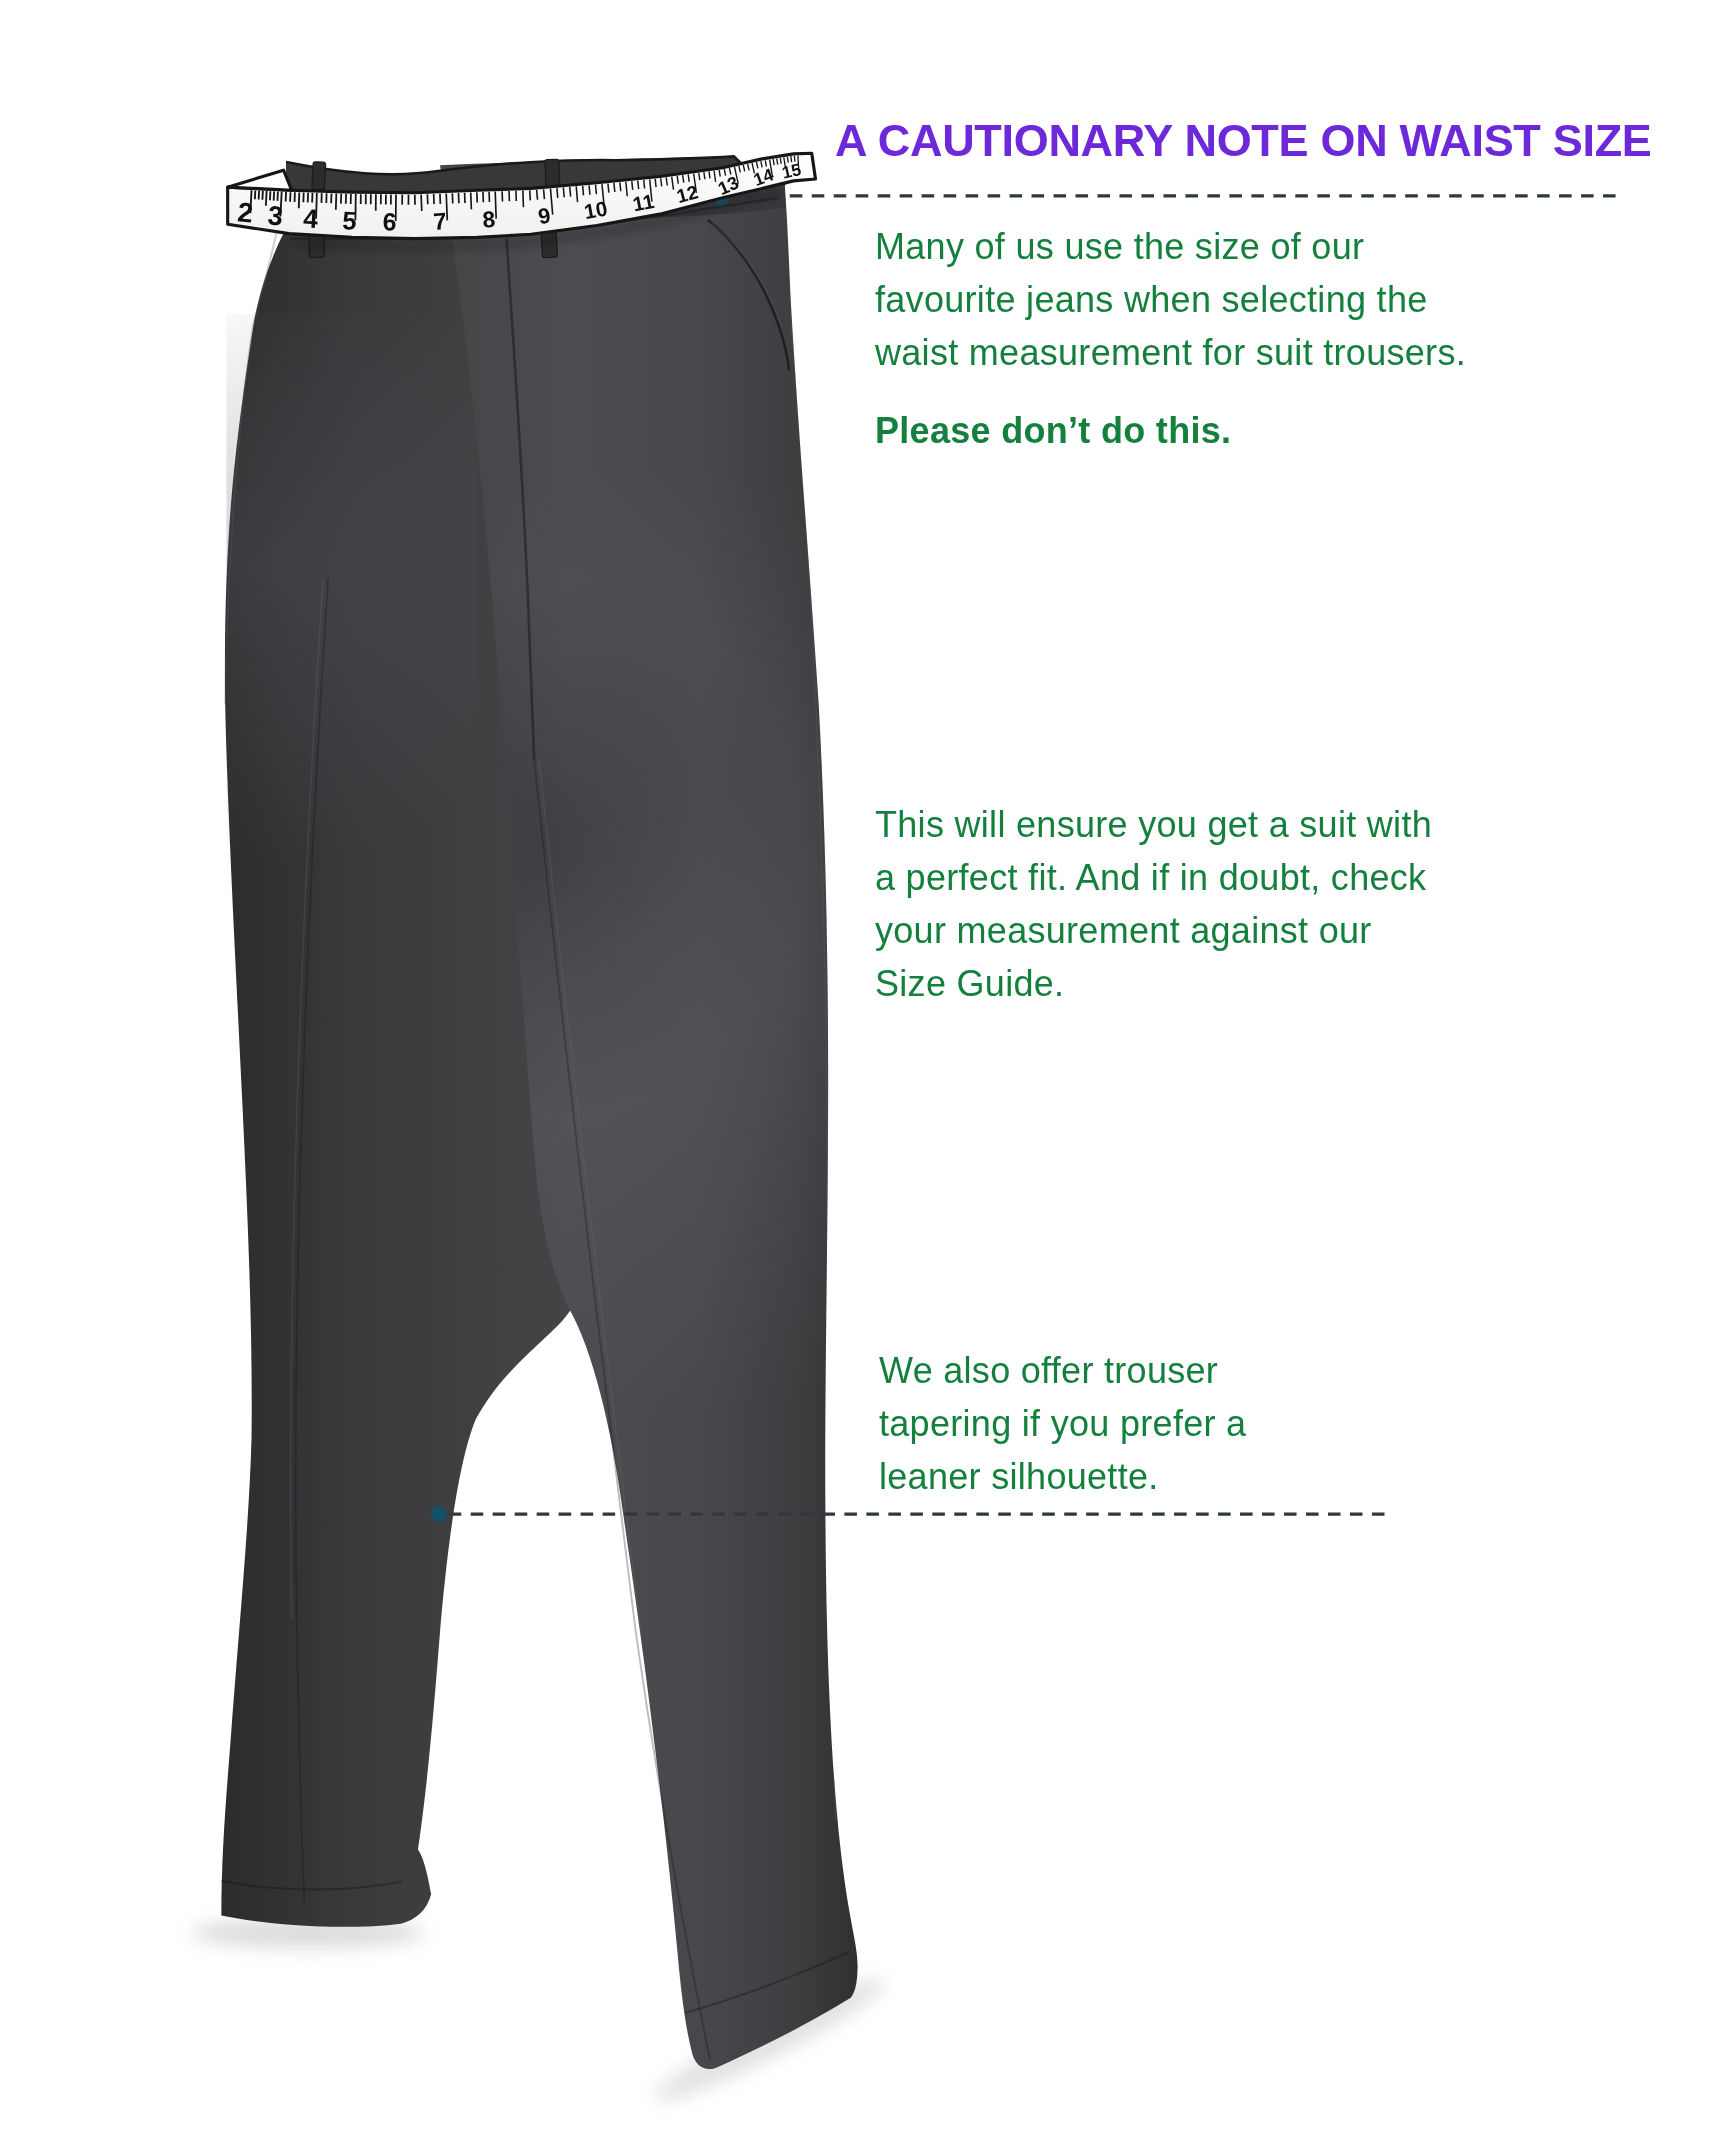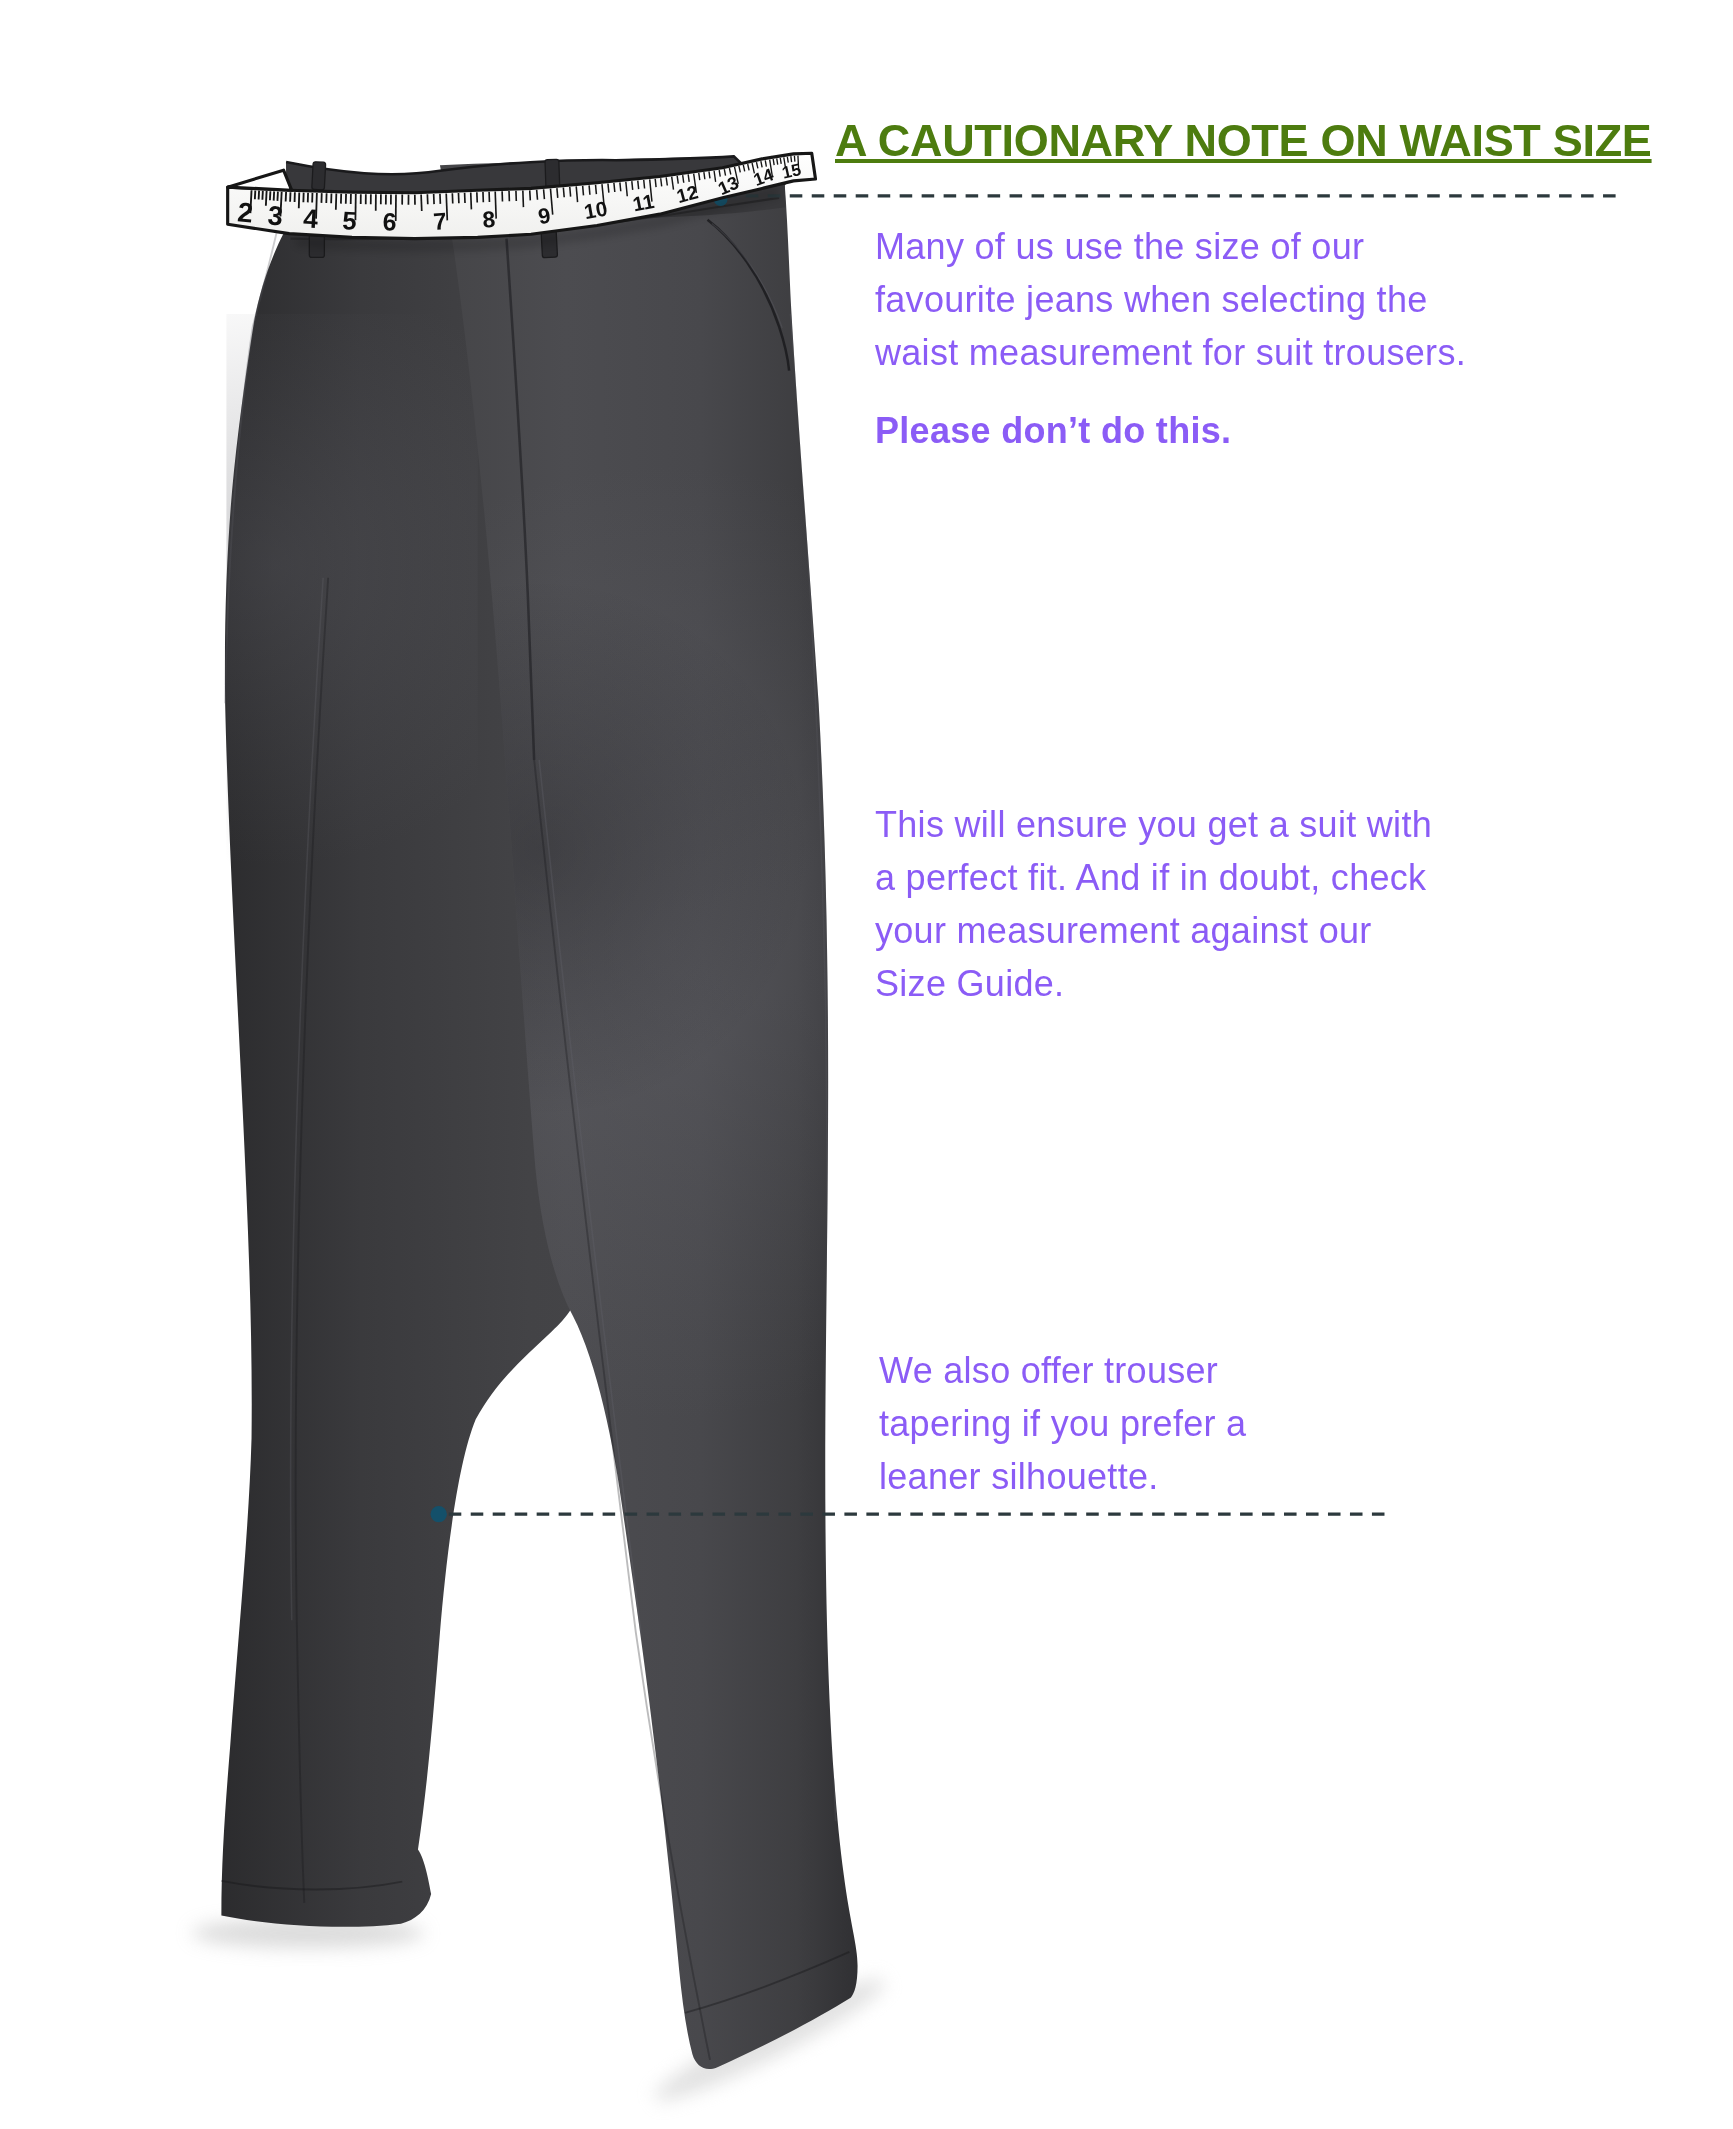--- a/index.html
+++ b/index.html
@@ -1,24 +1,24 @@
 <!DOCTYPE html>
 <html style="font-size:10px"><head>
 <meta charset="utf-8">
 <style>
   html,body{margin:0;padding:0;background:#ffffff;}
   .page{position:relative;width:1734px;height:2129px;background:#ffffff;overflow:hidden;
         font-family:"Liberation Sans", sans-serif;}
   .photo-svg{position:absolute;left:0;top:0;width:1734px;height:2129px;}
   .heading{position:absolute;left:835px;top:116px;width:829px;
            font-size:45px;font-weight:700;line-height:50px;letter-spacing:-0.3px;
-           color:#4d7c0f;white-space:pre-line;text-decoration:underline;}
+           color:#6d28d9;white-space:pre-line;}
   .para{position:absolute;left:875px;width:766px;
         font-size:36px;line-height:53px;letter-spacing:0.3px;
-        color:#8b5cf6;white-space:pre-line;}
+        color:#15803d;white-space:pre-line;}
   .para.bold{font-weight:700;}
   .p1{top:220px;}
   .p2{top:404px;}
   .p3{top:470px;}
   .p4{top:798px;}
   .p5{top:1332px;left:879px;margin-top:12px;}
 </style>
 </head>
 <body>
 

